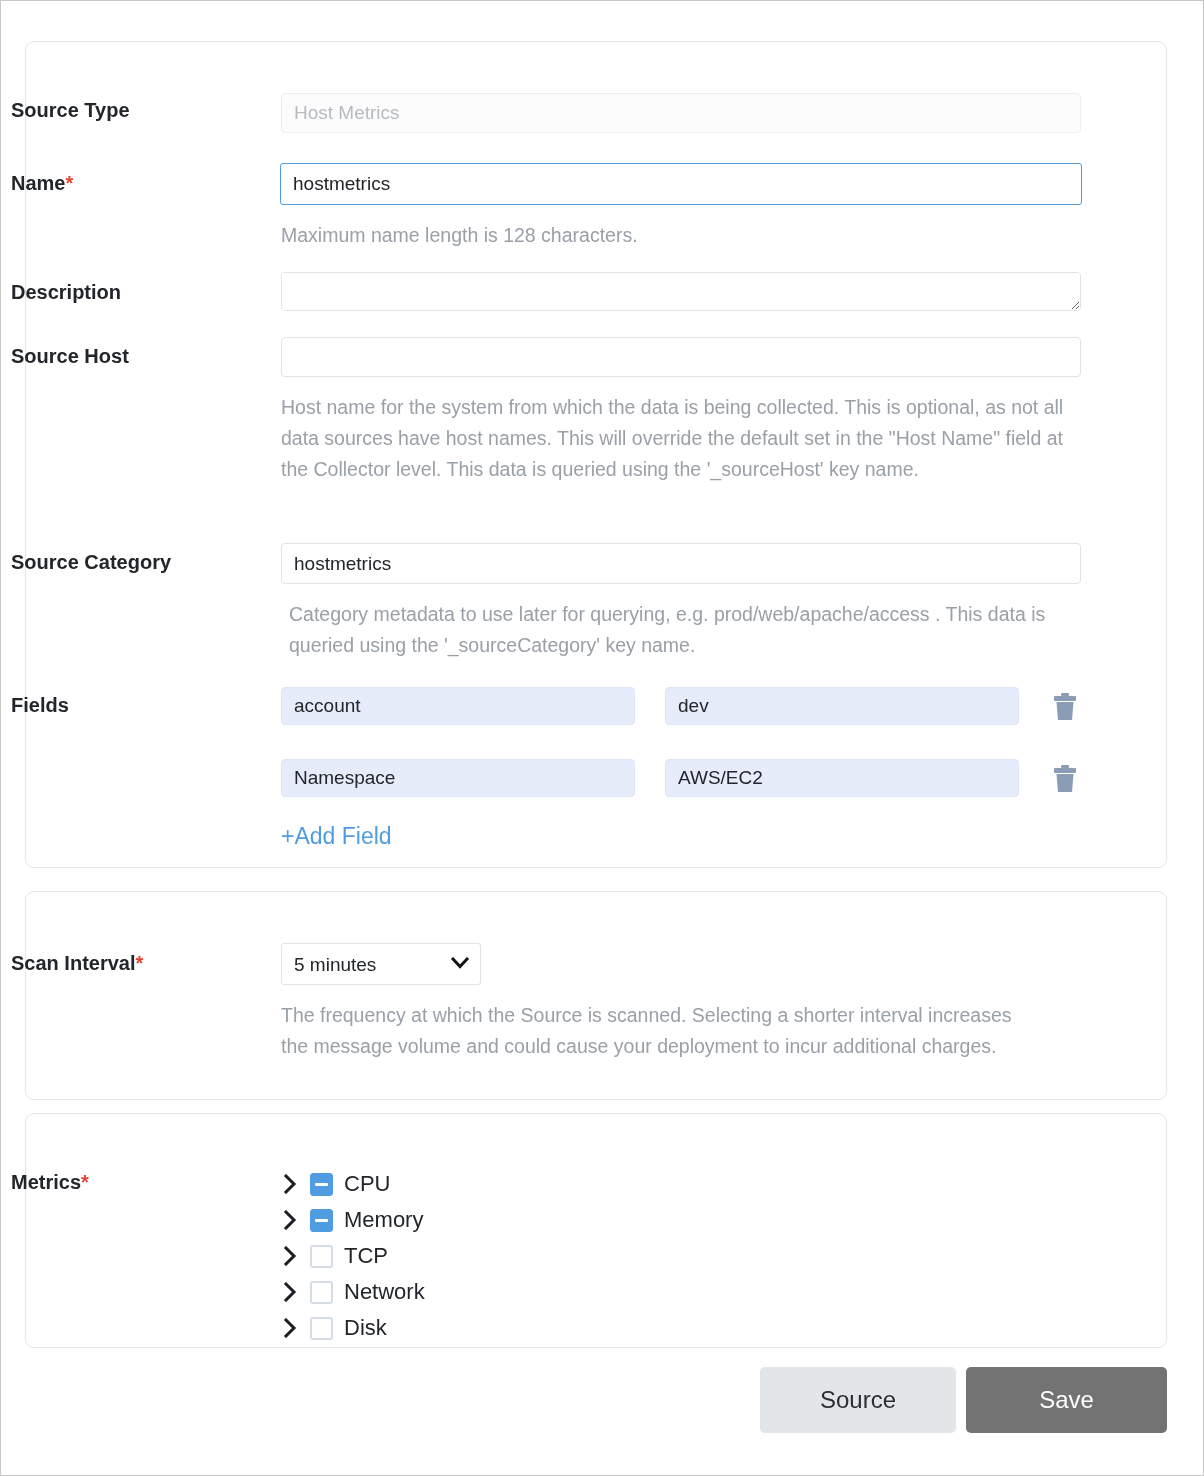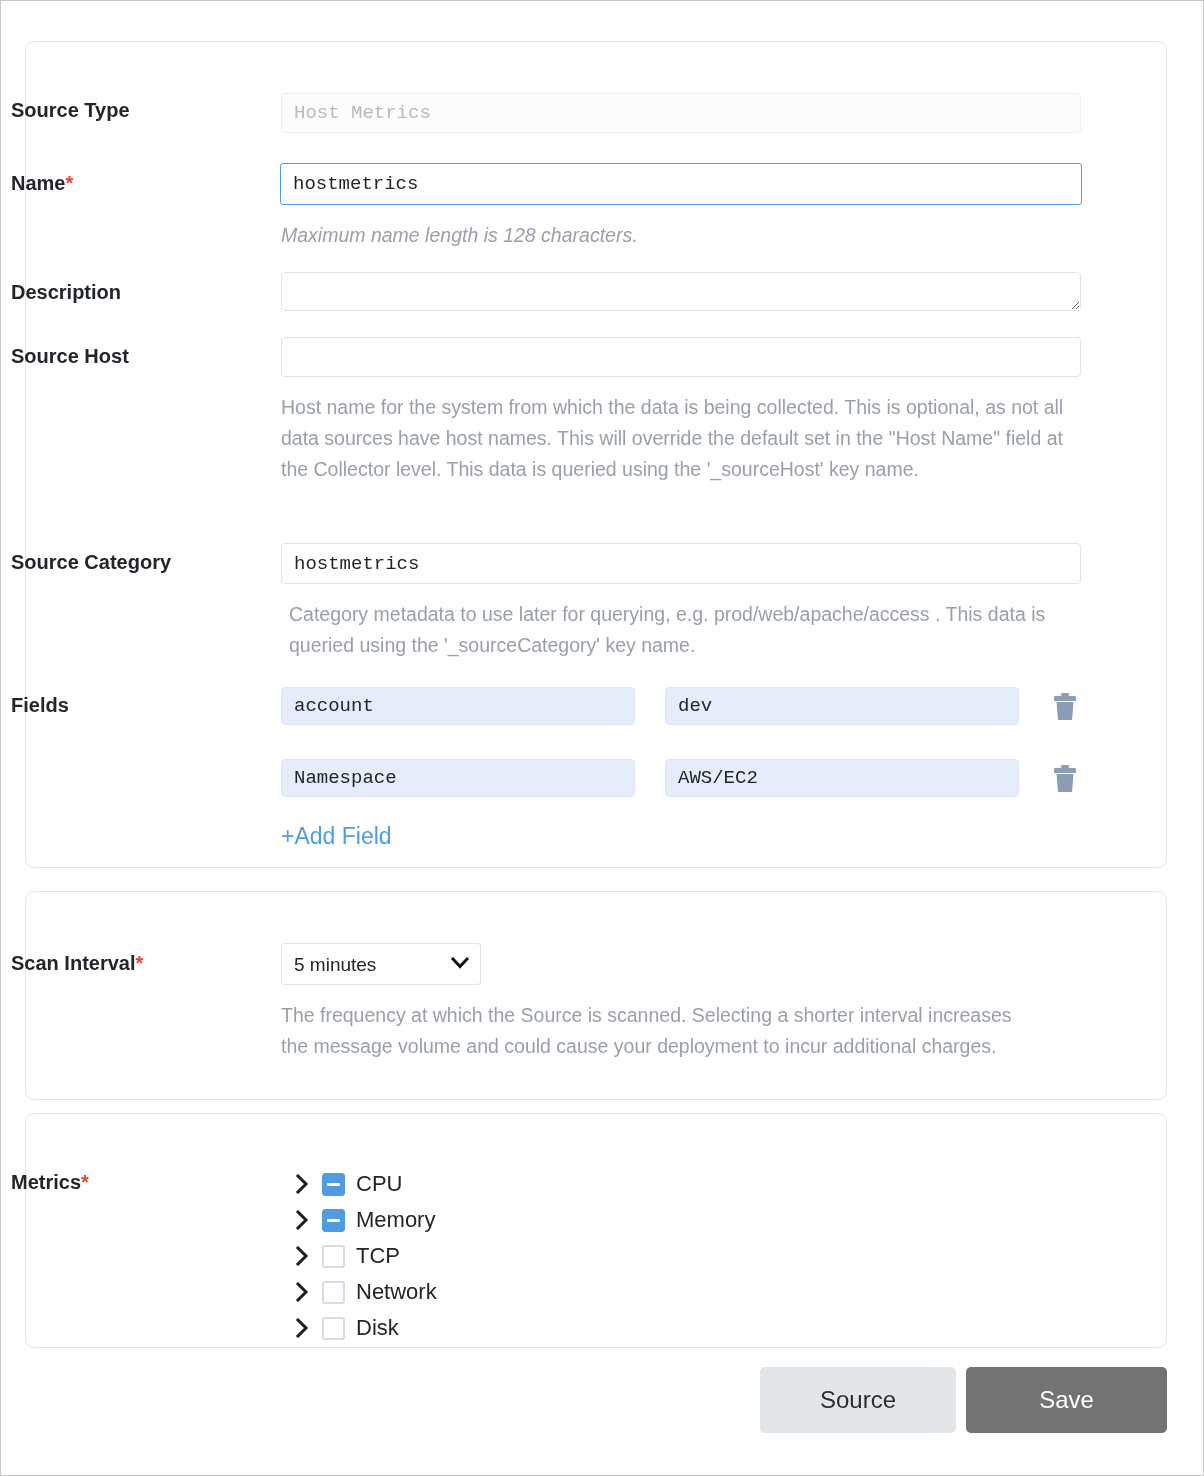--- a/index.html
+++ b/index.html
@@ -61,21 +61,21 @@
   .help {
     position: absolute;
     font-size: 19.5px;
     line-height: 31px;
     color: #9aa0a8;
   }
 
   input.txt, textarea.txt {
     position: absolute;
     box-sizing: border-box;
-    font-family: Liberation Mono, monospace;
+    font-family: Liberation Sans, sans-serif;
     font-size: 19px;
     color: #22262a;
     background: #ffffff;
     border: 1px solid #dfe3e6;
     border-radius: 4px;
     padding: 0 12px;
     outline: none;
   }
   textarea.txt {
     padding: 8px 12px;
@@ -143,21 +143,21 @@
   .sel-arrow {
     position: absolute;
     right: 12px;
     top: 13px;
     pointer-events: none;
   }
 
   
   .metrics-tree {
     position: absolute;
-    left: 280px;
+    left: 268px;
     top: 1155px;
   }
   .metric-row {
     display: flex;
     align-items: center;
     height: 36px;
   }
   .chevron {
     width: 22px;
     height: 22px;
@@ -239,21 +239,21 @@
 
   <div class="label" style="left:0px; top:88px; width:228px;">
     <span>Source Type</span>
   </div>
   <input class="txt disabled" id="inp-source-type" style="left: 270px; top: 82px; width: 800px; height: 40px;" readonly="" value="Host Metrics">
 
   <div class="label" style="left:0px; top:161px; width:228px;">
     <span>Name</span><span class="req">*</span>
   </div>
   <input class="txt focused" id="inp-name" style="left: 269px; top: 152px; width: 802px; height: 42px;" value="hostmetrics">
-  <div class="help" style="left:270px; top:209px; width:800px;font-style:italic;">Maximum name length is 128 characters.</div>
+  <div class="help" style="left:270px; top:209px; width:800px;">Maximum name length is 128 characters.</div>
 
   <div class="label" style="left:0px; top:270px; width:228px;">
     <span>Description</span>
   </div>
   <textarea class="txt" id="inp-description" style="left: 270px; top: 261px; width: 800px; height: 39px;"></textarea>
 
   <div class="label" style="left:0px; top:334px; width:228px;">
     <span>Source Host</span>
   </div>
   <input class="txt" id="inp-source-host" style="left: 270px; top: 326px; width: 800px; height: 40px;" value="">

